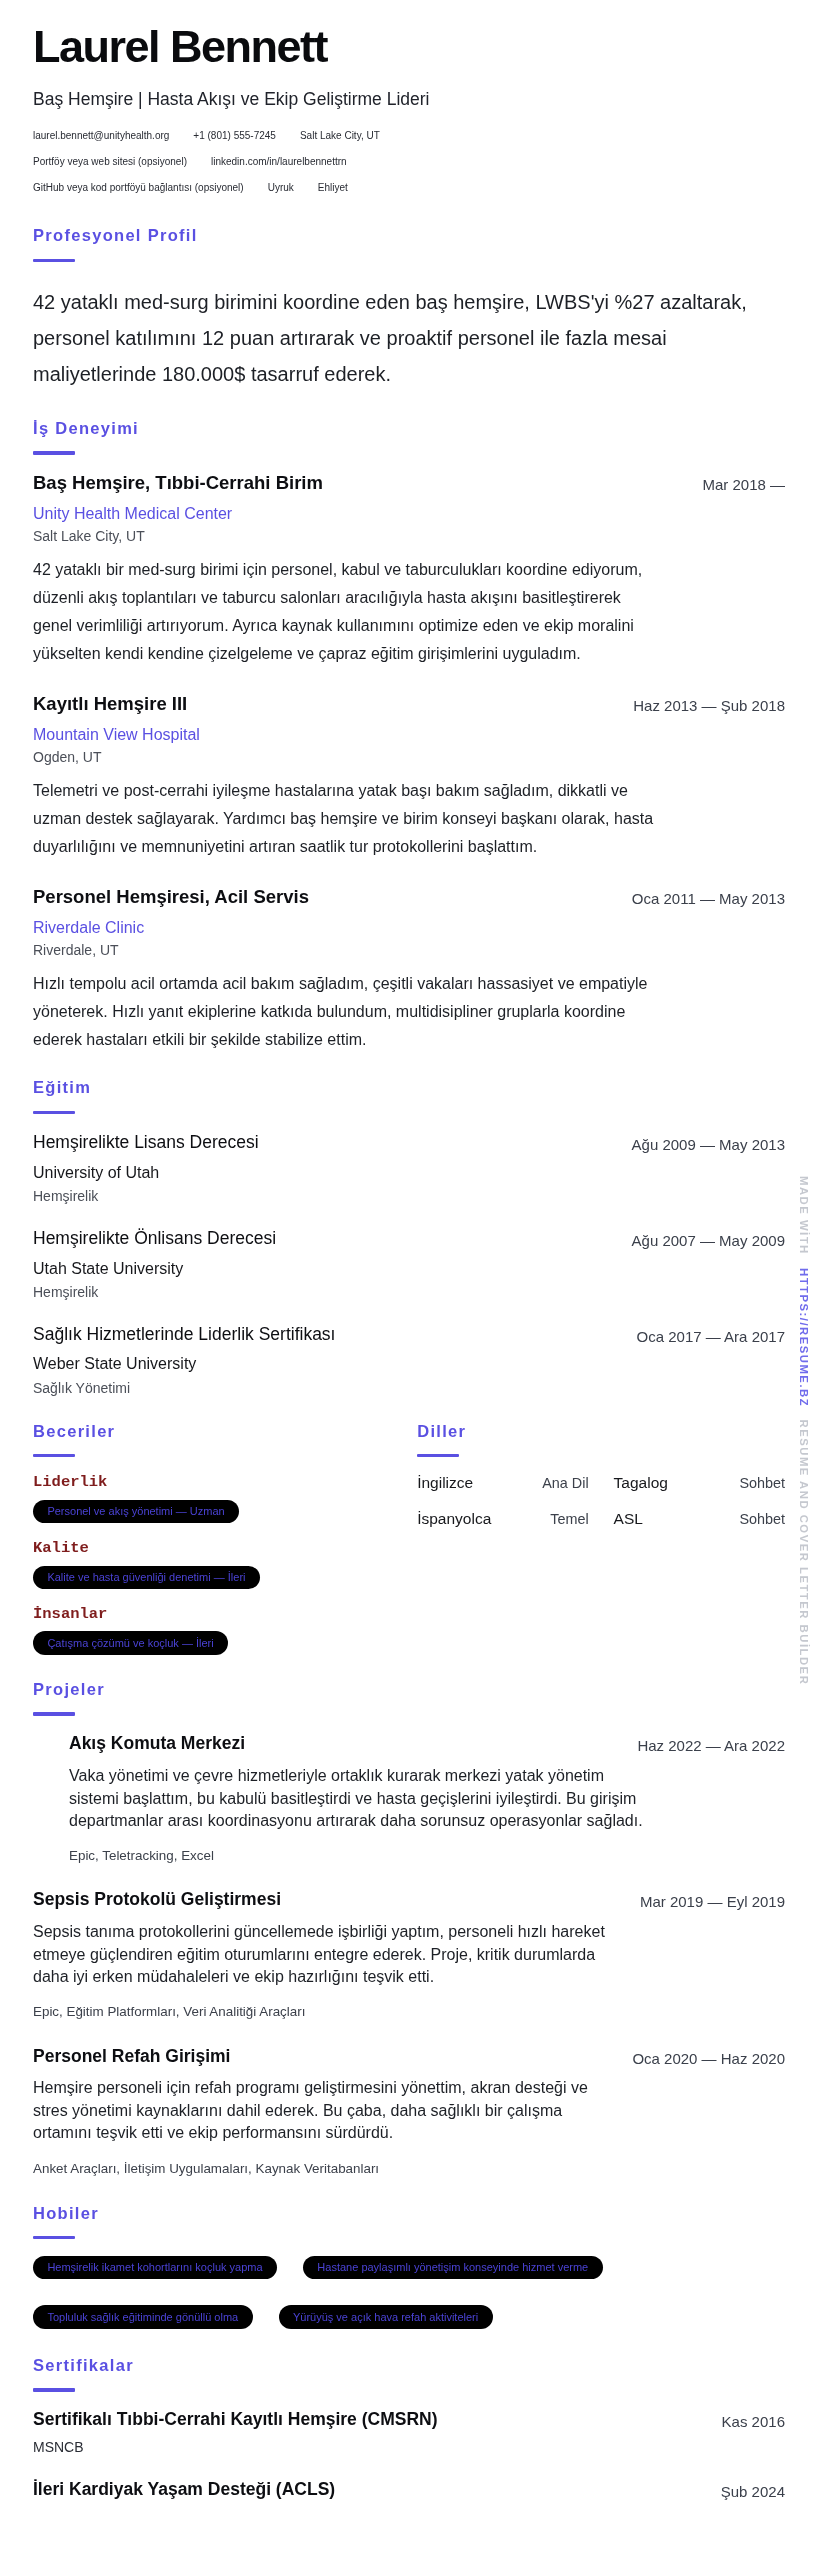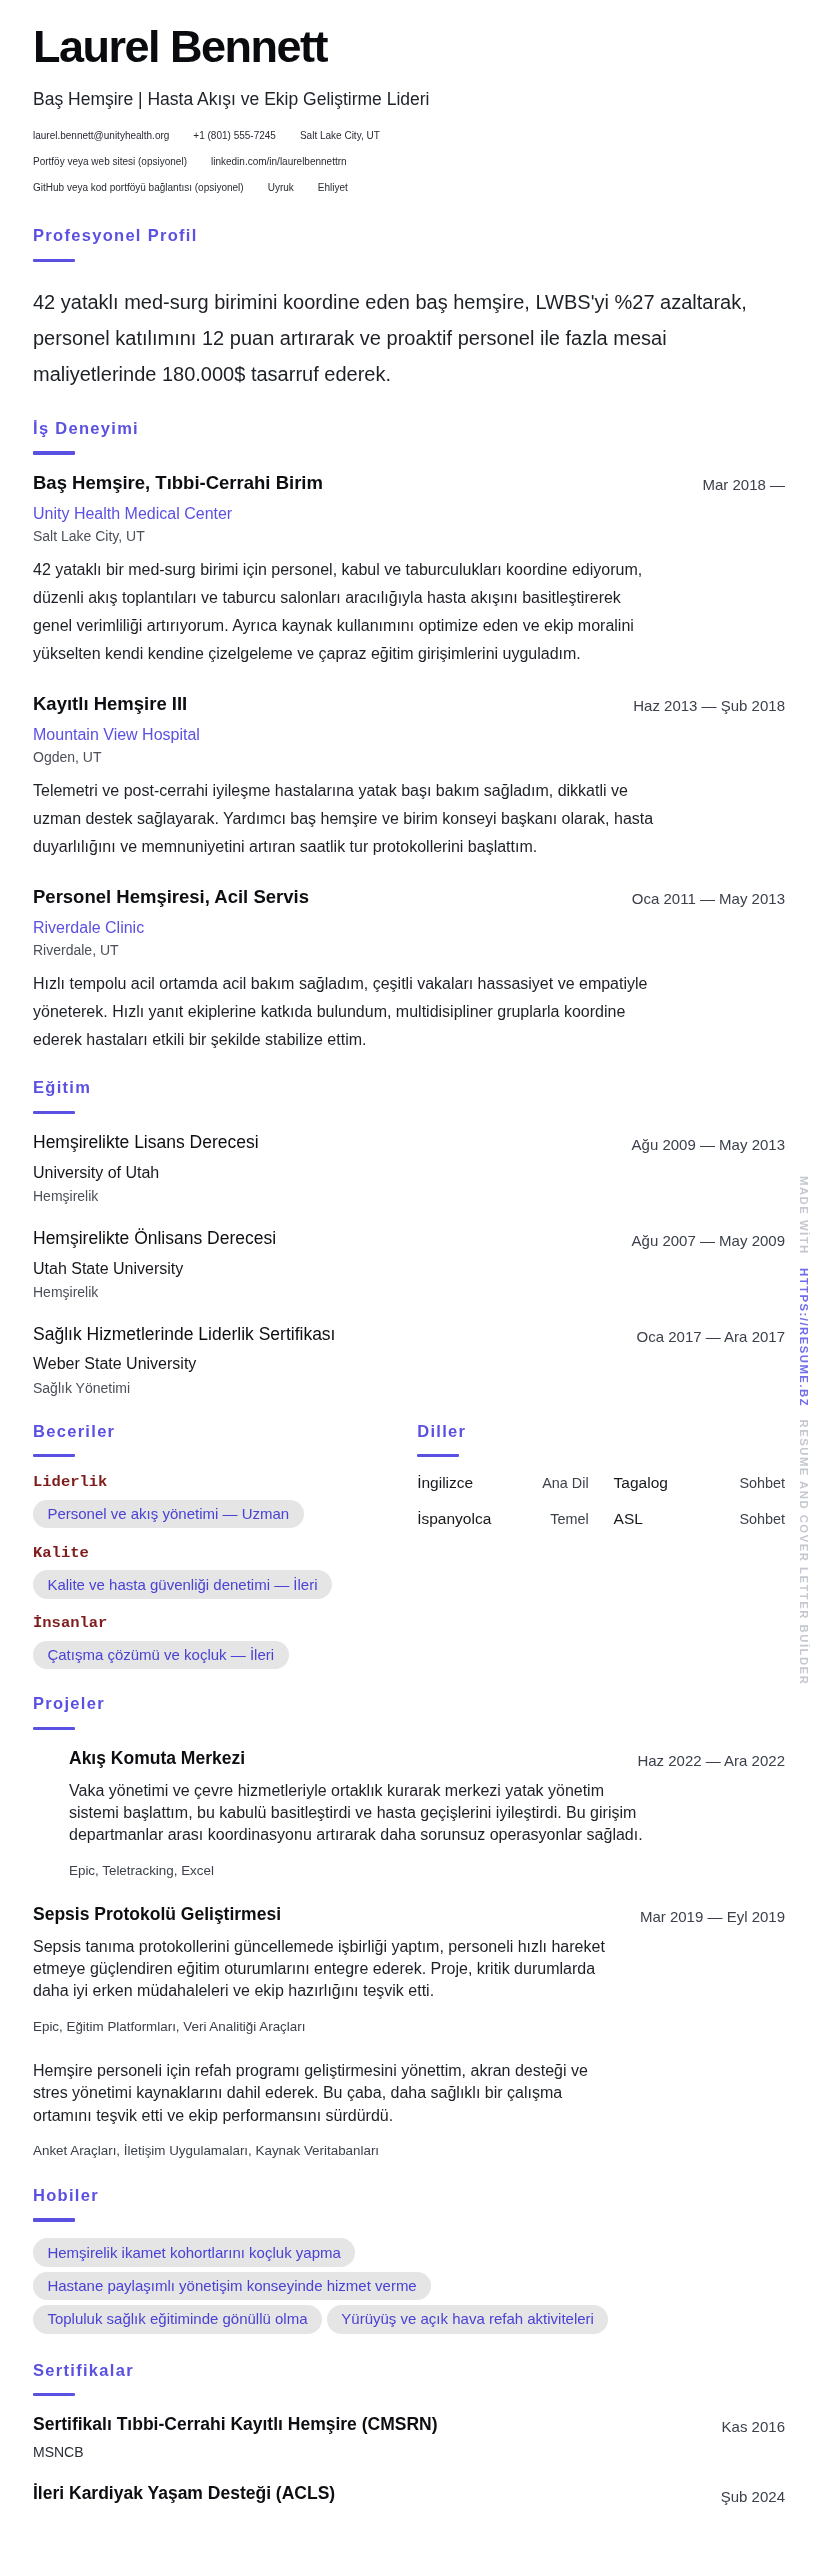--- a/index.html
+++ b/index.html
@@ -59,39 +59,39 @@
   .edu-field { margin-top: 6.2px; font-size: 14px; line-height: 1.2; color: #4b4f58; }
 
   
   .col-skills { width: 47.5%; }
   .col-langs { flex: 1; margin-left: 27px; }
   .skill-group { margin-top: 15.5px; }
   .skill-group:first-of-type { margin-top: 16.5px; }
   .skill-cat { font-size: 15.5px; font-weight: 700; line-height: 1.2; color: #7f1d1d; font-family: Liberation Mono, monospace; }
   .pill {
     display: inline-block; margin-top: 8.2px;
-    background: #e5e5e5; color: #4a42d4;
-    font-size: 15px; line-height: 1.2;
+    background: #000000; color: #4a42d4;
+    font-size: 11px; line-height: 1.2;
     padding: 5.2px 14.4px; border-radius: 515px;
     white-space: nowrap;
   }
   .lang-grid { margin-top: 16.5px; display: grid; grid-template-columns: 1fr 1fr; column-gap: 25px; row-gap: 17.5px; }
   .lang-cell { display: flex; justify-content: space-between; align-items: baseline; }
   .lang-name { font-size: 15.5px; color: #17181c; line-height: 1.2; }
   .lang-level { font-size: 14.4px; color: #3c414b; line-height: 1.2; }
 
   
   .project { margin-top: 25px; }
   .project:first-of-type { margin-top: 17.5px; margin-left: 36px; }
   .proj-name { font-size: 17.5px; font-weight: 700; line-height: 1.2; color: #0d0e12; margin: 0; }
   .proj-desc { margin-top: 9.3px; font-size: 16px; line-height: 1.4; color: #1d2026; max-width: 577px; }
   .proj-tools { margin-top: 11.3px; font-size: 13.4px; line-height: 1.2; color: #3c414b; }
 
   
-  .hobby-wrap { margin-top: 16.5px; display: flex; flex-wrap: wrap; gap: 5px; max-width: 685px; }
+  .hobby-wrap { margin-top: 16.5px; display: flex; flex-wrap: wrap; gap: 26px; max-width: 685px; }
   .hobby-wrap .pill { margin-top: 0; }
 
   
   .cert { margin-top: 23px; }
   .cert:first-of-type { margin-top: 17.5px; }
   .cert-name { font-size: 17.5px; font-weight: 700; line-height: 1.2; color: #0d0e12; margin: 0; }
   .cert-issuer { margin-top: 7.2px; font-size: 14px; line-height: 1.2; color: #2a2d35; }
 
   
   .watermark {
@@ -263,20 +263,24 @@
     <article class="project">
       <div class="row-split">
         <h3 class="proj-name">Sepsis Protokolü Geliştirmesi</h3>
         <span class="dates">Mar 2019 — Eyl 2019</span>
       </div>
       <p class="proj-desc">Sepsis tanıma protokollerini güncellemede işbirliği yaptım, personeli hızlı hareket etmeye güçlendiren eğitim oturumlarını entegre ederek. Proje, kritik durumlarda daha iyi erken müdahaleleri ve ekip hazırlığını teşvik etti.</p>
       <div class="proj-tools">Epic, Eğitim Platformları, Veri Analitiği Araçları</div>
     </article>
 
     <article class="project">
+      <div class="row-split">
+        <h3 class="proj-name">Personel Refah Girişimi</h3>
+        <span class="dates">Oca 2020 — Haz 2020</span>
+      </div>
       <p class="proj-desc">Hemşire personeli için refah programı geliştirmesini yönettim, akran desteği ve stres yönetimi kaynaklarını dahil ederek. Bu çaba, daha sağlıklı bir çalışma ortamını teşvik etti ve ekip performansını sürdürdü.</p>
       <div class="proj-tools">Anket Araçları, İletişim Uygulamaları, Kaynak Veritabanları</div>
     </article>
   </section>
 
   <section class="sec-hobbies">
     <h2 class="section-head">Hobiler</h2>
     <div class="rule"></div>
     <div class="hobby-wrap">
       <span class="pill">Hemşirelik ikamet kohortlarını koçluk yapma</span>

